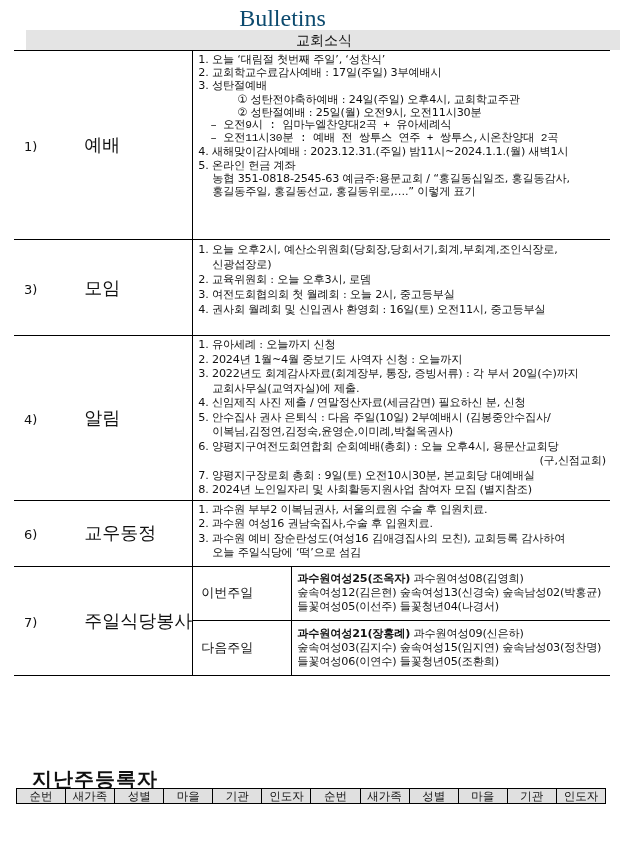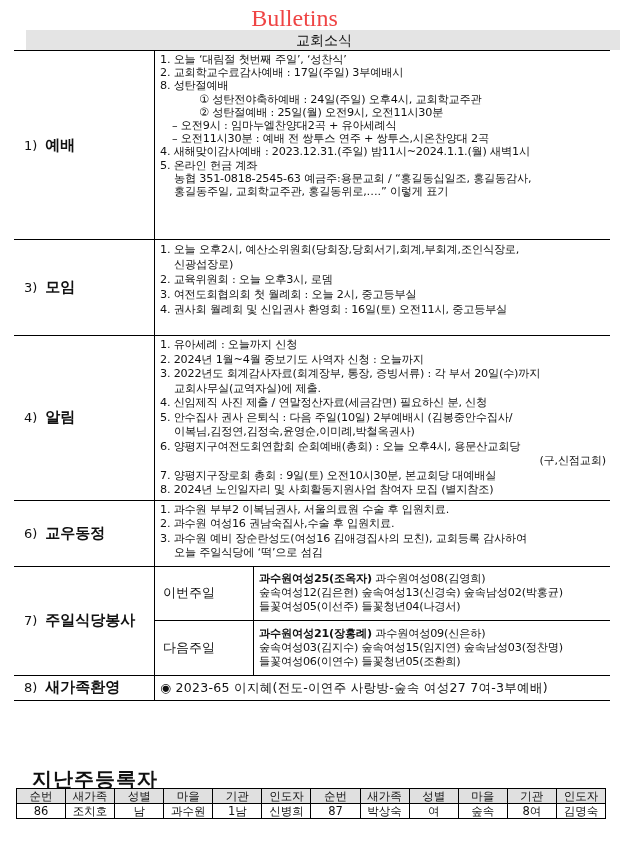--- a/index.html
+++ b/index.html
@@ -1,31 +1,31 @@
 <!DOCTYPE html>
 <html><head>
   <meta charset="utf-8">
   <style>
     html, body { margin: 0; padding: 0; background: #ffffff; }
     body { width: 620px; height: 853px; position: relative; overflow: hidden;
            font-family: "DejaVu Sans", "Liberation Sans", sans-serif; color: #111; }
     .title { position: absolute; top: 4px; left: 0; width: 565px; text-align: center;
-             font-family: "Liberation Serif", "DejaVu Serif", serif; font-size: 24px; line-height: 28px; color: #ef4444; padding-left: 12px; }
+             font-family: "Liberation Serif", "DejaVu Serif", serif; font-size: 24px; line-height: 28px; color: #0c4a6e; }
     .section-head { position: absolute; top: 30px; left: 26px; width: 596px; height: 20px;
                     background: #e4e4e4; text-align: center; font-size: 14px; line-height: 20px; }
     .main { position: absolute; top: 50px; left: 14px; width: 596px; border-collapse: collapse; }
     .main td { border-top: 1.5px solid #000; border-bottom: 1.5px solid #000; vertical-align: top; padding: 0; }
     .main td.label { width: 130px; border-right: 1.5px solid #000; vertical-align: middle; padding-left: 10px;
                      font-size: 14px; white-space: nowrap; }
     .main td.label .num { font-size: 13px; margin-right: 8px; }
-    .main td.label .name { font-weight: bold; font-size: 15px; }
+    .main td.label .name { font-weight: normal; font-size: 18px; margin-left: 39px; }
     .main td.content { padding: 2px 4px 2px 5px; font-size: 11.2px; line-height: 13.2px; letter-spacing: -0.2px; }
     .line { white-space: nowrap; }
     .ind1 { padding-left: 4px; margin-left: 35px; }
-    .ind2 { padding-left: 12px; }
+    .ind2 { padding-left: 12px; font-family: Liberation Mono, monospace; }
     .ind3 { padding-left: 14px; }
     .right { text-align: right; }
     .sub td.sublabel { width: 90px; border-right: 1.5px solid #000; vertical-align: middle; padding-left: 8px; font-size: 13px; }
     .bold { font-weight: bold; }
     .reg-title { position: absolute; top: 766px; left: 32px; font-size: 20px; font-weight: bold; letter-spacing: 1px; }
     .reg { position: absolute; top: 788px; left: 16px; width: 590px; border-collapse: collapse; table-layout: fixed; }
     .reg th, .reg td { border: 1px solid #000; height: 14px; font-size: 11.5px; line-height: 14px; text-align: center; padding: 0; font-weight: normal; }
     .reg th { background: #e0e0e0; }
   </style>
 </head>
@@ -37,29 +37,29 @@
 <table class="main">
 
   <tbody>
       <tr style="height:189px">
     <td class="label">
       <span class="num">1)</span><span class="name">예배</span>
     </td>
     <td class="content">
       <div class="line">1. 오늘 ‘대림절 첫번째 주일’, ‘성찬식’</div>
       <div class="line">2. 교회학교수료감사예배 : 17일(주일) 3부예배시</div>
-      <div class="line">8. 성탄절예배</div>
+      <div class="line">3. 성탄절예배</div>
       <div class="line ind1">① 성탄전야축하예배 : 24일(주일) 오후4시, 교회학교주관</div>
       <div class="line ind1">② 성탄절예배 : 25일(월) 오전9시, 오전11시30분</div>
       <div class="line ind2">– 오전9시 : 임마누엘찬양대2곡 + 유아세례식</div>
       <div class="line ind2">– 오전11시30분 : 예배 전 쌍투스 연주 + 쌍투스,시온찬양대 2곡</div>
       <div class="line">4. 새해맞이감사예배 : 2023.12.31.(주일) 밤11시~2024.1.1.(월) 새벽1시</div>
       <div class="line">5. 온라인 헌금 계좌</div>
       <div class="line ind3">농협 351-0818-2545-63 예금주:용문교회 / “홍길동십일조, 홍길동감사,</div>
-      <div class="line ind3">홍길동주일, 교회학교주관, 홍길동위로,….” 이렇게 표기</div>
+      <div class="line ind3">홍길동주일, 홍길동선교, 홍길동위로,….” 이렇게 표기</div>
     </td>
   </tr>
 
 
   <tr style="height:96px">
     <td class="label">
       <span class="num">3)</span><span class="name">모임</span>
     </td>
     <td class="content" style="line-height:15px">
       <div class="line">1.  오늘  오후2시,  예산소위원회(당회장,당회서기,회계,부회계,조인식장로,</div>
@@ -123,56 +123,34 @@
             <div class="line"><span class="bold">과수원여성21(장홍례)</span><span> 과수원여성09(신은하)</span></div>
             <div class="line">숲속여성03(김지수)  숲속여성15(임지연)  숲속남성03(정찬명)</div>
             <div class="line">들꽃여성06(이연수)  들꽃청년05(조환희)</div>
           </td>
         </tr>
       </tbody>
           </table>
     </td>
   </tr>
 
-  <tr style="height:24px">
-    <td class="label">
-      <span class="num">8)</span><span class="name">새가족환영</span>
-    </td>
-    <td class="content" style="font-size:12.5px; line-height:20px; letter-spacing:0.3px">
-      <div class="line">◉ 2023-65 이지혜(전도-이연주 사랑방-숲속 여성27 7여-3부예배)</div>
-    </td>
-  </tr>
 </tbody>
   </table>
 
 <div class="reg-title">지난주등록자</div>
 <table class="reg">
   <tbody>
       <tr>
     <th>순번</th>
     <th>새가족</th>
     <th>성별</th>
     <th>마을</th>
     <th>기관</th>
     <th>인도자</th>
     <th>순번</th>
     <th>새가족</th>
     <th>성별</th>
     <th>마을</th>
     <th>기관</th>
     <th>인도자</th>
   </tr>
-  <tr>
-    <td>86</td>
-    <td>조치호</td>
-    <td>남</td>
-    <td>과수원</td>
-    <td>1남</td>
-    <td>신병희</td>
-    <td>87</td>
-    <td>박상숙</td>
-    <td>여</td>
-    <td>숲속</td>
-    <td>8여</td>
-    <td>김명숙</td>
-  </tr>
 </tbody>
   </table>
 
 </body></html>

